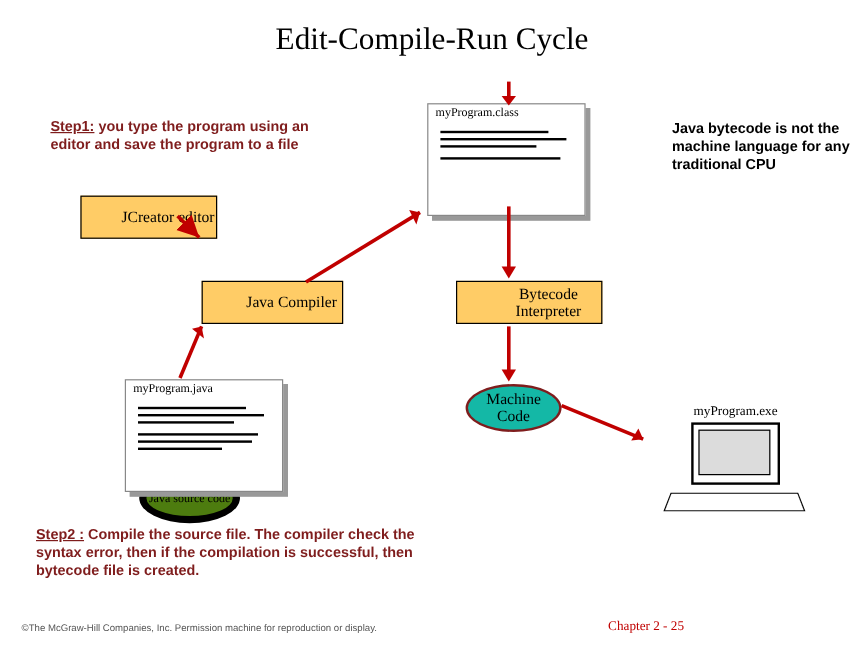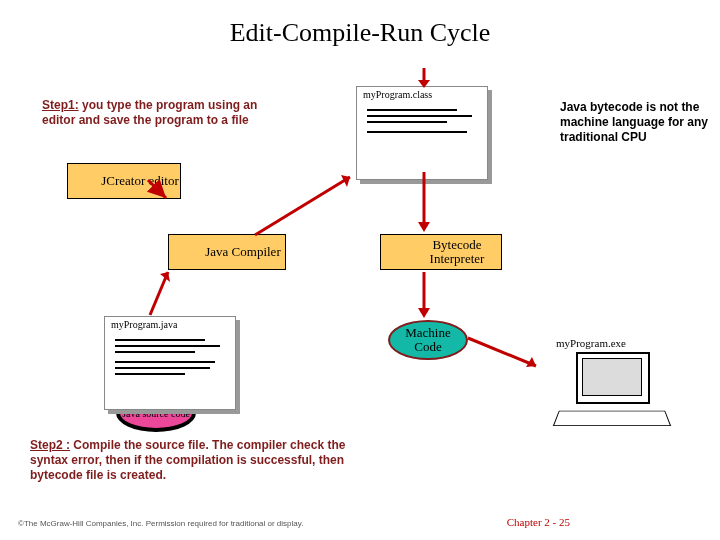--- a/index.html
+++ b/index.html
@@ -3,21 +3,21 @@
 <meta charset="utf-8">
 <style>
   html,body{margin:0;padding:0;width:720px;height:540px;font-family:Arial,Helvetica,sans-serif;background:#fff;color:#000;}
   .page{position:relative;width:588px;height:540px;}
   .title{position:absolute;top:18px;left:0;width:720px;text-align:center;font-size:26px;font-family:"Times New Roman",serif;color:#000;}
   .step{position:absolute;font-size:12px;font-weight:bold;color:#7f1d1d;line-height:1.25;}
   .step u{text-decoration:underline;}
   .step-note{position:absolute;font-size:12px;font-weight:bold;line-height:1.25;}
   .box{position:absolute;border:1px solid #000;background:#ffcc66;text-align:center;font-family:"Times New Roman",serif;font-size:13px;display:flex;align-items:center;justify-content:center;line-height:1.1;padding-left:32px;}
   .oval{position:absolute;border:2px solid #7f1d1d;border-radius:50%;background:#14b8a6;text-align:center;font-family:"Times New Roman",serif;font-size:13px;display:flex;align-items:center;justify-content:center;line-height:1.1;}
-  .oval-y{background:#ec4899;border:4px solid #000000;}
+  .oval-y{background:#4d7c0f;border:6px solid #000000;}
   .doc{position:absolute;background:#fff;border:1px solid #888;}
   .doc-title{position:absolute;top:2px;left:6px;font-size:10px;font-family:"Comic Sans MS",cursive;}
   .doc-line{position:absolute;left:10px;height:2px;background:#000;}
   .exe-label{position:absolute;font-size:11px;font-family:"Comic Sans MS",cursive;}
   .footer-left{position:absolute;bottom:12px;left:18px;font-size:8px;color:#555;}
   .footer-right{position:absolute;bottom:12px;right:18px;font-size:11px;color:#c00000;font-family:"Times New Roman",serif;}
   svg.arrow{position:absolute;overflow:visible;}
   .computer{position:absolute;}
   .comp-mon{position:absolute;border:2px solid #000;background:#fff;}
   .comp-screen{position:absolute;background:#dcdcdc;border:1px solid #000;}
@@ -65,21 +65,21 @@
   <div class="doc" style="top:316px;left:76px;width:130px;height:92px;box-shadow:4px 4px 0 #999;margin-left:28px;">
     <div class="doc-title">myProgram.java</div>
     <div class="doc-line" style="top:22px;width:90px;"></div>
     <div class="doc-line" style="top:28px;width:105px;"></div>
     <div class="doc-line" style="top:34px;width:80px;"></div>
     <div class="doc-line" style="top:44px;width:100px;"></div>
     <div class="doc-line" style="top:50px;width:95px;"></div>
     <div class="doc-line" style="top:56px;width:70px;"></div>
   </div>
 
-  <div class="exe-label" style="top:337px;left:556px;">myProgram.exe</div>
+  <div class="exe-label" style="top:337px;left:578px;">myProgram.exe</div>
 
   <div class="computer" style="top:352px;left:548px;width:130px;height:80px;">
     <div class="comp-mon" style="top:0;left:28px;width:70px;height:48px;"></div>
     <div class="comp-screen" style="top:6px;left:34px;width:58px;height:36px;"></div>
     <div class="comp-kbd" style="top:56px;left:8px;width:110px;height:18px;transform:perspective(120px) rotateX(40deg);"></div>
   </div>
 
   <svg class="arrow" style="top:180px;left:148px;" width="20" height="20">
     <defs>
         <marker id="ah1" markerWidth="8" markerHeight="8" refX="6" refY="3" orient="auto">
@@ -112,18 +112,18 @@
   <svg class="arrow" style="top:272px;left:418px;" width="20" height="48">
     <line x1="6" y1="0" x2="6" y2="38" stroke="#c00000" stroke-width="3"></line>
     <path d="M0,36 L6,46 L12,36 Z" fill="#c00000"></path>
   </svg>
 
   <svg class="arrow" style="top:336px;left:468px;" width="78" height="38">
     <line x1="0" y1="2" x2="68" y2="30" stroke="#c00000" stroke-width="3"></line>
     <path d="M68,30 L58,31 L64,21 Z" fill="#c00000"></path>
   </svg>
 
-  <div class="footer-left">©The McGraw-Hill Companies, Inc. Permission required for traditional or display.</div>
+  <div class="footer-left">©The McGraw-Hill Companies, Inc. Permission machine for reproduction or display.</div>
   <div class="footer-right">
     <span>Chapter 2 - </span><span>25</span>
   </div>
 
 </div>
 
 </body></html>

